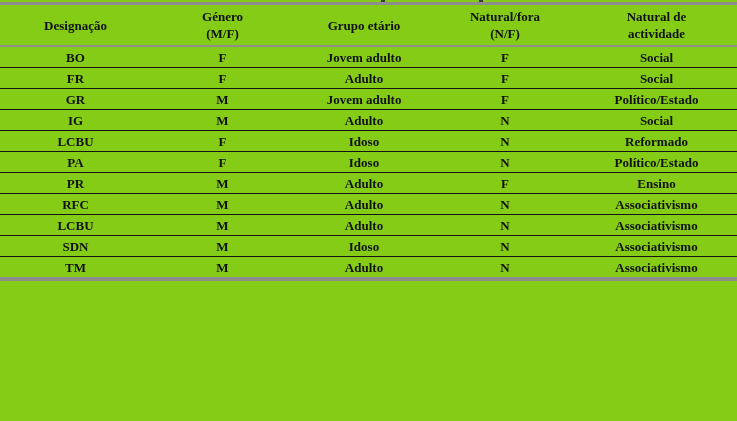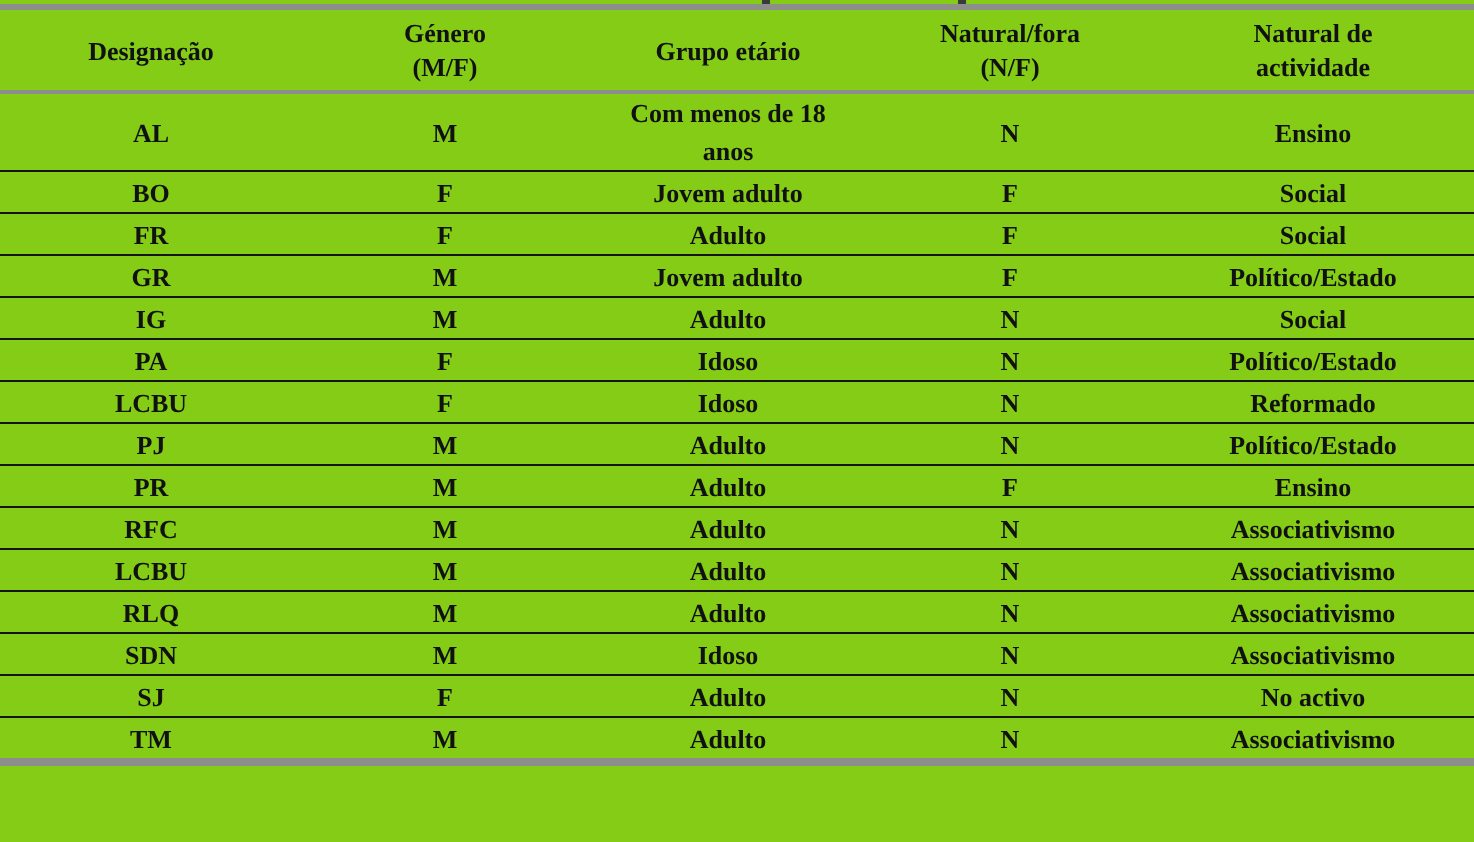--- a/index.html
+++ b/index.html
@@ -110,116 +110,88 @@
           <div>(N/F)</div>
         </th>
         <th>
           <div>Natural de</div>
           <div>actividade</div>
         </th>
       </tr>
     </thead>
     <tbody>
         <tr>
-          <td class="col-designacao"><span>AL</span></td>
-          <td class="col-genero"><span>M</span></td>
-          <td class="col-grupo_etario"><span>Com menos de 18 anos</span></td>
-          <td class="col-natural_fora"><span>N</span></td>
+          <td class="col-designacao"><span>BO</span></td>
+          <td class="col-genero"><span>F</span></td>
+          <td class="col-grupo_etario"><span>Jovem adulto</span></td>
+          <td class="col-natural_fora"><span>F</span></td>
+          <td class="col-sector_actividade"><span>Social</span></td>
+        </tr>
+        <tr>
+          <td class="col-designacao"><span>FR</span></td>
+          <td class="col-genero"><span>F</span></td>
+          <td class="col-grupo_etario"><span>Adulto</span></td>
+          <td class="col-natural_fora"><span>F</span></td>
+          <td class="col-sector_actividade"><span>Social</span></td>
+        </tr>
+        <tr>
+          <td class="col-designacao"><span>GR</span></td>
+          <td class="col-genero"><span>M</span></td>
+          <td class="col-grupo_etario"><span>Jovem adulto</span></td>
+          <td class="col-natural_fora"><span>F</span></td>
+          <td class="col-sector_actividade"><span>Político/Estado</span></td>
+        </tr>
+        <tr>
+          <td class="col-designacao"><span>IG</span></td>
+          <td class="col-genero"><span>M</span></td>
+          <td class="col-grupo_etario"><span>Adulto</span></td>
+          <td class="col-natural_fora"><span>N</span></td>
+          <td class="col-sector_actividade"><span>Social</span></td>
+        </tr>
+        <tr>
+          <td class="col-designacao"><span>LCBU</span></td>
+          <td class="col-genero"><span>F</span></td>
+          <td class="col-grupo_etario"><span>Idoso</span></td>
+          <td class="col-natural_fora"><span>N</span></td>
+          <td class="col-sector_actividade"><span>Reformado</span></td>
+        </tr>
+        <tr>
+          <td class="col-designacao"><span>PA</span></td>
+          <td class="col-genero"><span>F</span></td>
+          <td class="col-grupo_etario"><span>Idoso</span></td>
+          <td class="col-natural_fora"><span>N</span></td>
+          <td class="col-sector_actividade"><span>Político/Estado</span></td>
+        </tr>
+        <tr>
+          <td class="col-designacao"><span>PR</span></td>
+          <td class="col-genero"><span>M</span></td>
+          <td class="col-grupo_etario"><span>Adulto</span></td>
+          <td class="col-natural_fora"><span>F</span></td>
           <td class="col-sector_actividade"><span>Ensino</span></td>
         </tr>
         <tr>
-          <td class="col-designacao"><span>BO</span></td>
-          <td class="col-genero"><span>F</span></td>
-          <td class="col-grupo_etario"><span>Jovem adulto</span></td>
-          <td class="col-natural_fora"><span>F</span></td>
-          <td class="col-sector_actividade"><span>Social</span></td>
-        </tr>
-        <tr>
-          <td class="col-designacao"><span>FR</span></td>
-          <td class="col-genero"><span>F</span></td>
-          <td class="col-grupo_etario"><span>Adulto</span></td>
-          <td class="col-natural_fora"><span>F</span></td>
-          <td class="col-sector_actividade"><span>Social</span></td>
-        </tr>
-        <tr>
-          <td class="col-designacao"><span>GR</span></td>
-          <td class="col-genero"><span>M</span></td>
-          <td class="col-grupo_etario"><span>Jovem adulto</span></td>
-          <td class="col-natural_fora"><span>F</span></td>
-          <td class="col-sector_actividade"><span>Político/Estado</span></td>
-        </tr>
-        <tr>
-          <td class="col-designacao"><span>IG</span></td>
-          <td class="col-genero"><span>M</span></td>
-          <td class="col-grupo_etario"><span>Adulto</span></td>
-          <td class="col-natural_fora"><span>N</span></td>
-          <td class="col-sector_actividade"><span>Social</span></td>
-        </tr>
-        <tr>
-          <td class="col-designacao"><span>PA</span></td>
-          <td class="col-genero"><span>F</span></td>
+          <td class="col-designacao"><span>RFC</span></td>
+          <td class="col-genero"><span>M</span></td>
+          <td class="col-grupo_etario"><span>Adulto</span></td>
+          <td class="col-natural_fora"><span>N</span></td>
+          <td class="col-sector_actividade"><span>Associativismo</span></td>
+        </tr>
+        <tr>
+          <td class="col-designacao"><span>LCBU</span></td>
+          <td class="col-genero"><span>M</span></td>
+          <td class="col-grupo_etario"><span>Adulto</span></td>
+          <td class="col-natural_fora"><span>N</span></td>
+          <td class="col-sector_actividade"><span>Associativismo</span></td>
+        </tr>
+        <tr>
+          <td class="col-designacao"><span>SDN</span></td>
+          <td class="col-genero"><span>M</span></td>
           <td class="col-grupo_etario"><span>Idoso</span></td>
           <td class="col-natural_fora"><span>N</span></td>
-          <td class="col-sector_actividade"><span>Político/Estado</span></td>
-        </tr>
-        <tr>
-          <td class="col-designacao"><span>LCBU</span></td>
-          <td class="col-genero"><span>F</span></td>
-          <td class="col-grupo_etario"><span>Idoso</span></td>
-          <td class="col-natural_fora"><span>N</span></td>
-          <td class="col-sector_actividade"><span>Reformado</span></td>
-        </tr>
-        <tr>
-          <td class="col-designacao"><span>PJ</span></td>
-          <td class="col-genero"><span>M</span></td>
-          <td class="col-grupo_etario"><span>Adulto</span></td>
-          <td class="col-natural_fora"><span>N</span></td>
-          <td class="col-sector_actividade"><span>Político/Estado</span></td>
-        </tr>
-        <tr>
-          <td class="col-designacao"><span>PR</span></td>
-          <td class="col-genero"><span>M</span></td>
-          <td class="col-grupo_etario"><span>Adulto</span></td>
-          <td class="col-natural_fora"><span>F</span></td>
-          <td class="col-sector_actividade"><span>Ensino</span></td>
-        </tr>
-        <tr>
-          <td class="col-designacao"><span>RFC</span></td>
-          <td class="col-genero"><span>M</span></td>
-          <td class="col-grupo_etario"><span>Adulto</span></td>
-          <td class="col-natural_fora"><span>N</span></td>
-          <td class="col-sector_actividade"><span>Associativismo</span></td>
-        </tr>
-        <tr>
-          <td class="col-designacao"><span>LCBU</span></td>
-          <td class="col-genero"><span>M</span></td>
-          <td class="col-grupo_etario"><span>Adulto</span></td>
-          <td class="col-natural_fora"><span>N</span></td>
-          <td class="col-sector_actividade"><span>Associativismo</span></td>
-        </tr>
-        <tr>
-          <td class="col-designacao"><span>RLQ</span></td>
-          <td class="col-genero"><span>M</span></td>
-          <td class="col-grupo_etario"><span>Adulto</span></td>
-          <td class="col-natural_fora"><span>N</span></td>
-          <td class="col-sector_actividade"><span>Associativismo</span></td>
-        </tr>
-        <tr>
-          <td class="col-designacao"><span>SDN</span></td>
-          <td class="col-genero"><span>M</span></td>
-          <td class="col-grupo_etario"><span>Idoso</span></td>
-          <td class="col-natural_fora"><span>N</span></td>
-          <td class="col-sector_actividade"><span>Associativismo</span></td>
-        </tr>
-        <tr>
-          <td class="col-designacao"><span>SJ</span></td>
-          <td class="col-genero"><span>F</span></td>
-          <td class="col-grupo_etario"><span>Adulto</span></td>
-          <td class="col-natural_fora"><span>N</span></td>
-          <td class="col-sector_actividade"><span>No activo</span></td>
+          <td class="col-sector_actividade"><span>Associativismo</span></td>
         </tr>
         <tr>
           <td class="col-designacao"><span>TM</span></td>
           <td class="col-genero"><span>M</span></td>
           <td class="col-grupo_etario"><span>Adulto</span></td>
           <td class="col-natural_fora"><span>N</span></td>
           <td class="col-sector_actividade"><span>Associativismo</span></td>
         </tr>
       </tbody>
   </table>

